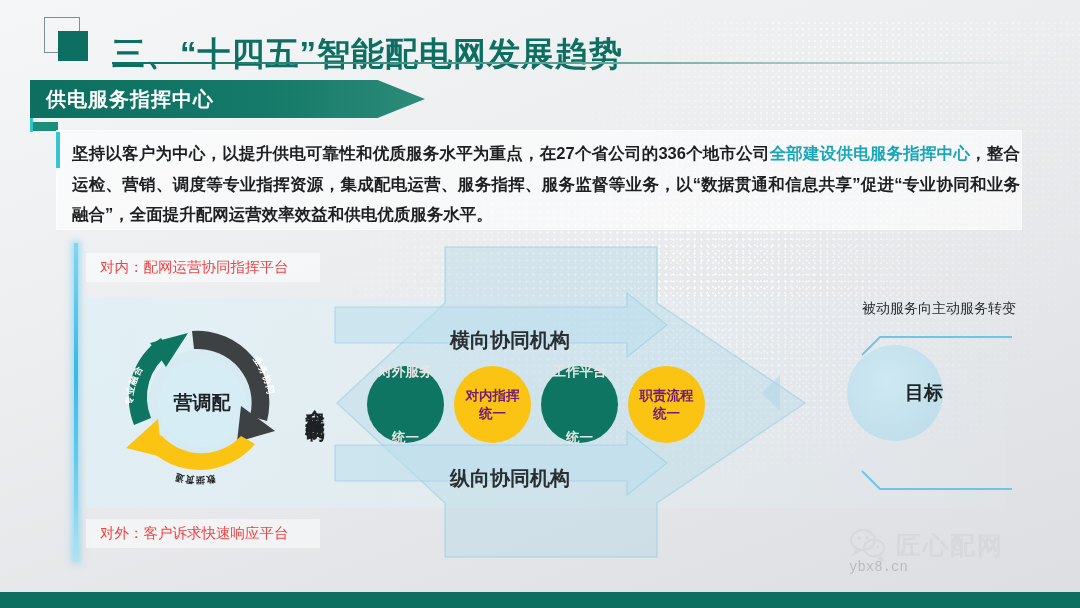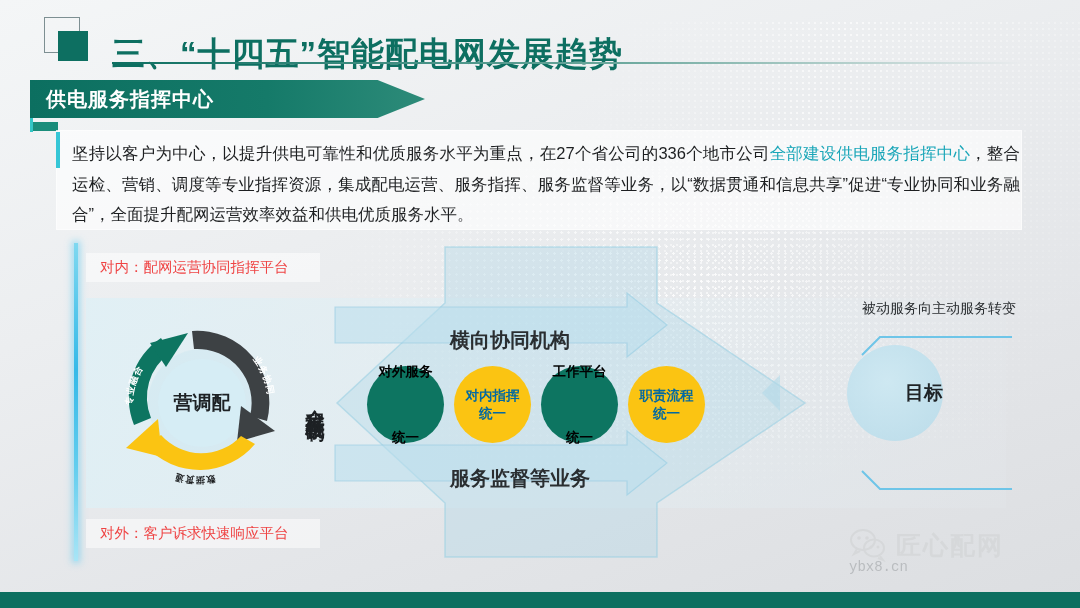--- a/index.html
+++ b/index.html
@@ -63,21 +63,21 @@
 
   
   .para-card{
     position:absolute;left:56px;top:130px;width:966px;height:100px;
     background:rgba(255,255,255,.62);
     box-shadow:0 0 0 1px rgba(255,255,255,.5) inset;
   }
   .para-bar{position:absolute;left:56px;top:132px;width:4px;height:36px;background:#35c6d6;}
   .para-text{
     position:absolute;left:72px;top:138px;width:948px;
-    font-size:16.5px;font-weight:normal;color:#1d1f21;line-height:1.85;
+    font-size:16.5px;font-weight:bold;color:#1d1f21;line-height:1.85;
     text-align:justify;
   }
   .hl{color:#1aa6b8;}
 
   
   .diagram{
     position:absolute;left:72px;top:243px;width:950px;height:318px;
   }
   .panel-accent{
     position:absolute;left:2px;top:0;width:4px;height:318px;
@@ -128,22 +128,22 @@
   .lbl-h{left:378px;top:84px;}
   .lbl-v{left:378px;top:222px;}
 
   
   .circles{position:absolute;left:295px;top:123px;width:360px;height:80px;}
   .circ{
     position:absolute;top:0;width:77px;height:77px;border-radius:50%;
     display:flex;flex-direction:column;align-items:center;justify-content:center;
     font-size:13.5px;font-weight:bold;line-height:1.32;text-align:center;
   }
-  .circ.teal{background:#0d7561;color:#000000;gap:48px;}
-  .circ.gold{background:#fbc412;color:#0369a1;}
+  .circ.teal{background:#0d7561;color:#e5e5e5;gap:48px;}
+  .circ.gold{background:#fbc412;color:#701a75;}
 
   
   .target{
     position:absolute;left:775px;top:102px;width:96px;height:96px;border-radius:50%;
     background:radial-gradient(circle at 42% 38%, rgba(205,232,242,.96), rgba(180,218,233,.85));
     display:flex;align-items:center;justify-content:flex-end;
     font-size:19px;font-weight:bold;color:#1f2326;
   }
   .goal-txt{position:absolute;font-size:14px;color:#2a2e31;white-space:nowrap;text-align:center;}
   .goal-top{left:790px;top:57px;}
@@ -235,21 +235,21 @@
 
       <polygon points="118,2 330,2 330,58 478,158 330,258 330,312 118,312 118,258 10,158 118,58" fill="rgba(176,216,232,.38)" stroke="rgba(150,205,226,.55)" stroke-width="1.5"></polygon>
 
       <polygon points="8,62 300,62 300,48 340,80 300,112 300,98 8,98" fill="rgba(186,222,236,.55)" stroke="rgba(150,205,226,.6)" stroke-width="1.2"></polygon>
 
       <polygon points="8,200 300,200 300,186 340,218 300,250 300,236 8,236" fill="rgba(186,222,236,.55)" stroke="rgba(150,205,226,.6)" stroke-width="1.2"></polygon>
     </svg>
   </div>
 
   <div class="chev-label lbl-h">横向协同机构</div>
-  <div class="chev-label lbl-v">服务监督等业务</div>
+  <div class="chev-label lbl-v">纵向协同机构</div>
 
   <div class="circles">
     <div class="circ teal" style="left:0px;">
       <span>对外服务</span>
       <span>统一</span>
     </div>
     <div class="circ gold" style="left:87px;">
       <span>对内指挥</span>
       <span>统一</span>
     </div>

